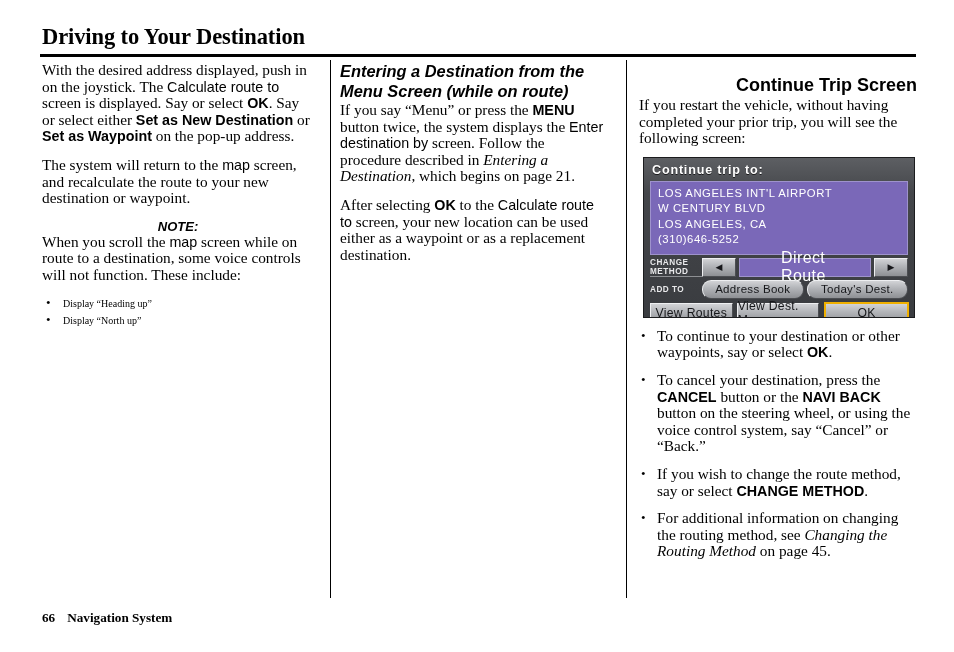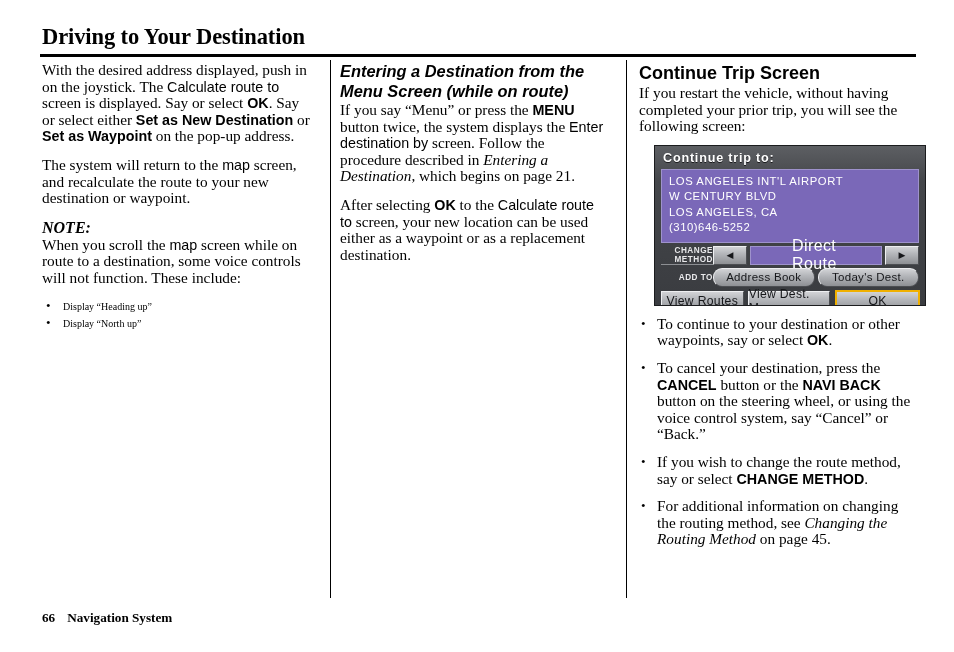--- a/index.html
+++ b/index.html
@@ -84,33 +84,35 @@
 
   h2.sub-head {
     margin: 0 0 1px 0;
     font-family: "Liberation Sans", sans-serif;
     font-weight: bold;
     font-style: italic;
     font-size: 16.4px;
     line-height: 19.5px;
   }
   h2.sub-head-plain {
-    margin: 0 0 1px 0;
+    margin: 12px 0 1px 0;
     font-family: "Liberation Sans", sans-serif;
     font-weight: bold;
     font-style: normal;
     font-size: 18px;
     line-height: 22px;
+    text-align: right;
   }
 
   .note-label {
-    font-family: Liberation Serif, serif;
+    font-family: Liberation Sans, sans-serif;
     font-weight: bold;
     font-style: italic;
-    font-size: 16px;
+    font-size: 13px;
+    text-align: center;
   }
   p.note-body {
     margin: 0;
     font-size: 15.3px;
     line-height: 16.6px;
   }
 
   ul.dashlist {
     list-style: none;
     margin: 11px 0 0 0;
@@ -160,21 +162,21 @@
     font-weight: bold;
     font-size: 13.2px;
   }
   #footer .pg { margin-right: 12px; }
 
   
   #nav-screen {
     position: relative;
     width: 272px;
     height: 161px;
-    margin: 10px 0 0 15px;
+    margin: 10px 0 0 4px;
     background: linear-gradient(180deg, #5d5f63 0%, #44464a 22%, #3a3c40 100%);
     border: 1px solid #1b1c1e;
     box-sizing: border-box;
     padding: 5px 6px 6px 6px;
     font-family: "Liberation Sans", sans-serif;
     overflow: hidden;
   }
   #nav-title {
     color: #ffffff;
     font-size: 12.6px;
@@ -209,21 +211,21 @@
   .row-label {
     width: 52px;
     flex: 0 0 52px;
     color: #e8e8ea;
     font-size: 8.2px;
     font-weight: bold;
     letter-spacing: 0.5px;
     line-height: 9px;
     display: flex;
     flex-direction: column;
-    align-items: flex-end;
+    align-items: flex-start;
     justify-content: center;
     text-align: center;
   }
   #method-label-row { border-bottom: 1px solid #8d8f93; }
 
   .btn {
     background: linear-gradient(180deg, #d2d3d6 0%, #b4b6ba 40%, #8e9094 100%);
     border-top: 1px solid #eeeff1;
     border-left: 1px solid #eeeff1;
     border-right: 1px solid #4c4e52;

